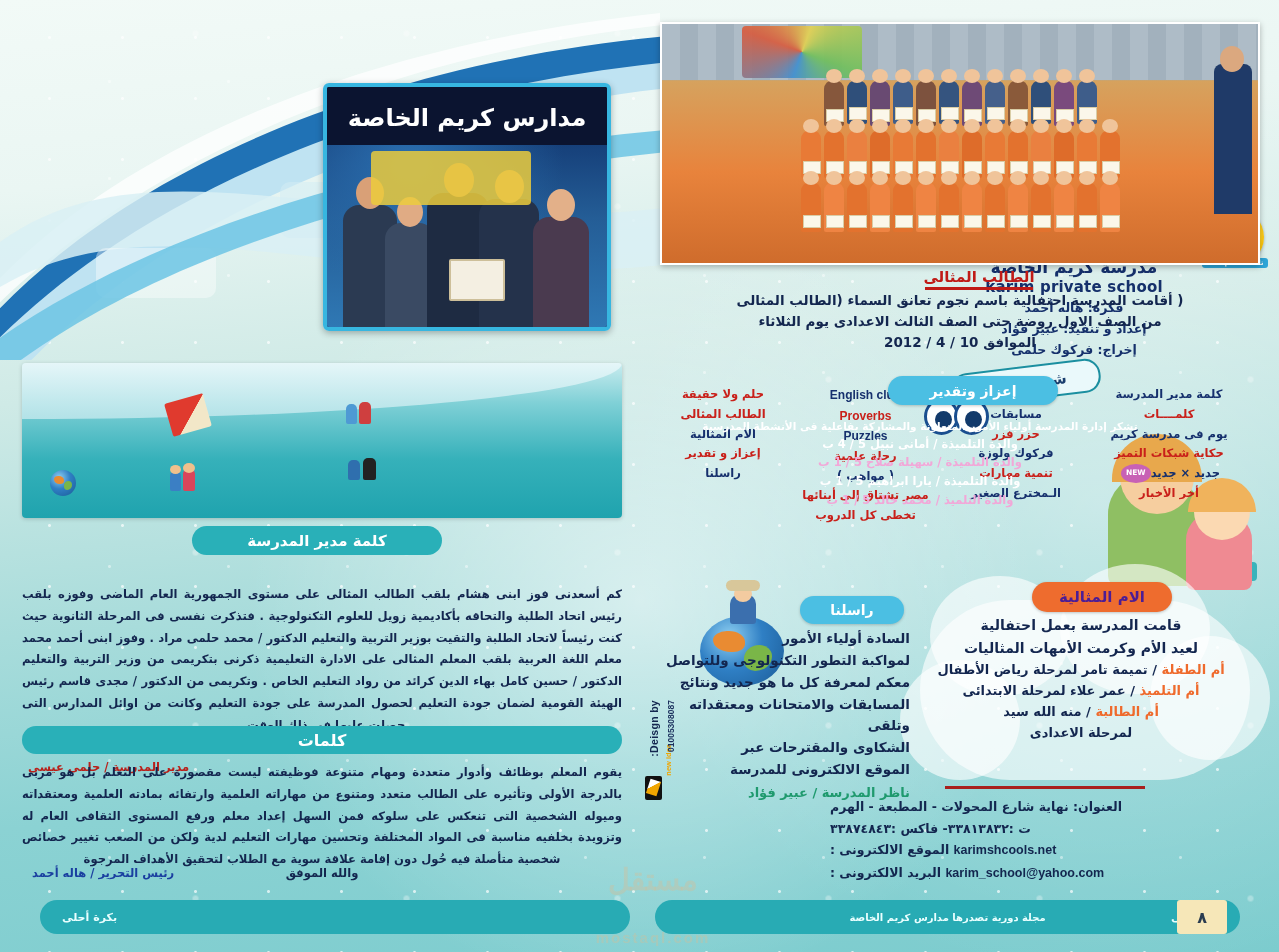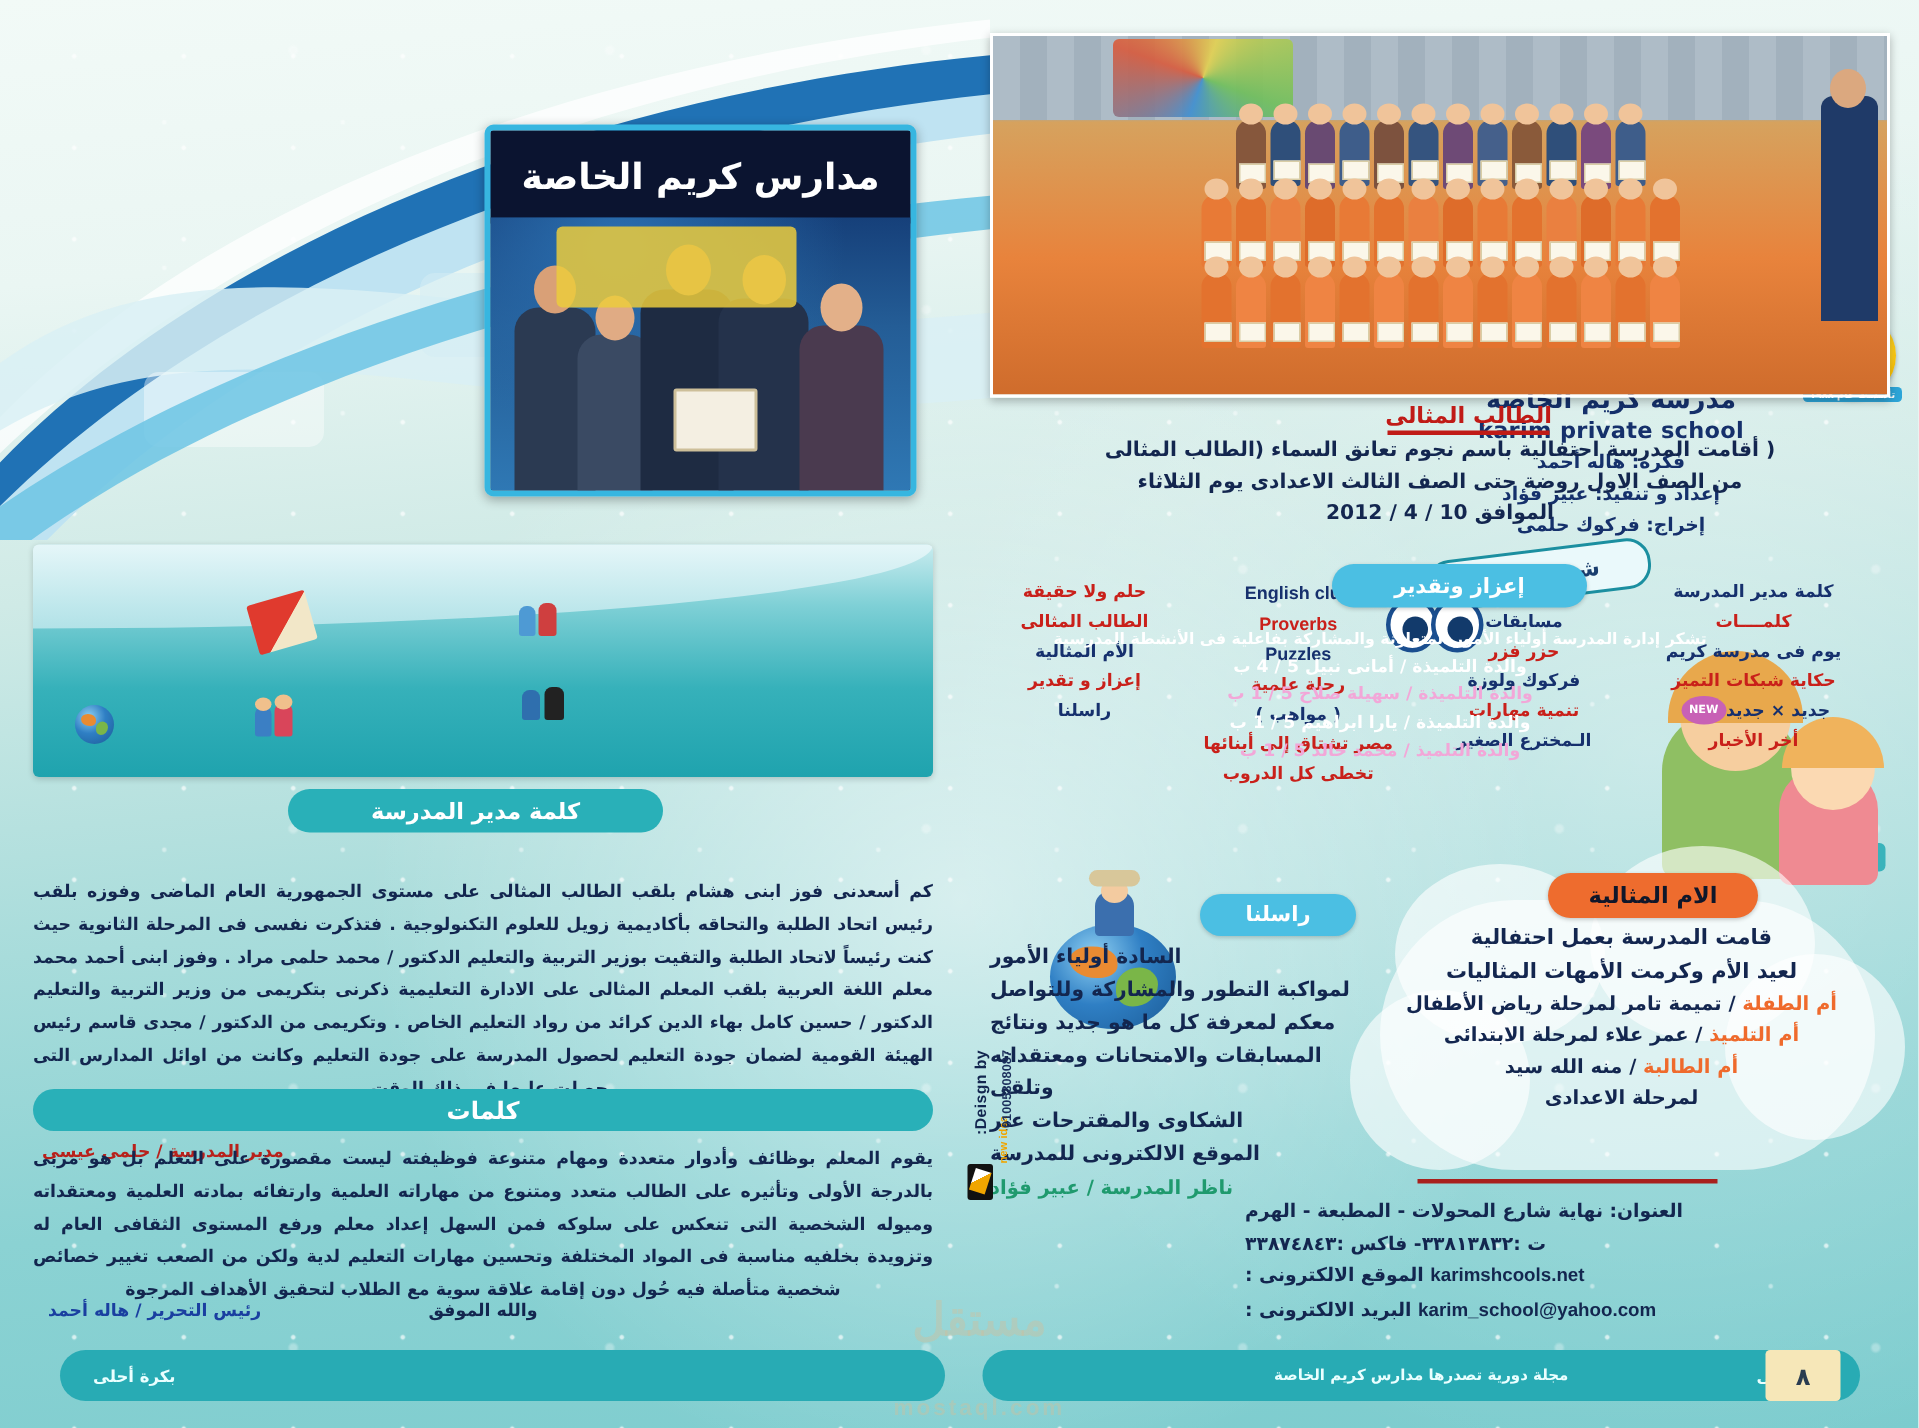--- a/index.html
+++ b/index.html
@@ -154,21 +154,21 @@
     display:flex; align-items:center; justify-content:center;
     font-size:14px; font-weight:bold; direction:rtl; z-index:5;
     box-shadow:0 1px 3px rgba(0,0,0,.2);
   }
   .cloud-box { position:absolute; }
   .cloud-text { position:absolute; direction:rtl; text-align:center; z-index:6; }
   .cloud-text .lead { font-size:10.5px; font-weight:bold; color:#fff; line-height:1.6; }
   .cloud-text .nm { font-size:11.5px; font-weight:bold; line-height:1.62; } .nm-p { color:#f2a7d8; } .nm-w { color:#ffffff; }
 
   .mom-badge {
-    position:absolute; background:#ee6c2e; color:#0f172a; border-radius:20px;
+    position:absolute; background:#ee6c2e; color:#4c1d95; border-radius:20px;
     display:flex; align-items:center; justify-content:center;
     font-size:15px; font-weight:bold; direction:rtl; z-index:6;
     box-shadow:0 1px 3px rgba(0,0,0,.22);
   }
   .whitecloud { position:absolute; background:rgba(255,255,255,.62); border-radius:50%; }
   .mom-text { position:absolute; direction:rtl; text-align:center; z-index:7; }
   .mom-text .l1 { font-size:14px; font-weight:bold; color:#13264f; line-height:1.62; }
   .mom-text .l2 { font-size:13px; font-weight:bold; color:#13264f; line-height:1.62; }
   .mom-text .l2 b { color:#ef6a2c; }
 
@@ -462,23 +462,23 @@
     <div class="l2">لمرحلة الاعدادى</div>
   </div>
 
   <div class="illus" style="left:700px;top:590px;width:92px;height:96px;">
     <div class="globe" style="left:0;top:26px;width:84px;height:70px;"></div>
     <div style="position:absolute;left:30px;top:4px;width:26px;height:30px;background:#3b6fae;border-radius:10px 10px 3px 3px;"></div>
     <div style="position:absolute;left:34px;top:-4px;width:18px;height:16px;border-radius:50%;background:#f3cba0;"></div>
     <div style="position:absolute;left:26px;top:-10px;width:34px;height:11px;border-radius:6px;background:#d8c79a;"></div>
   </div>
   <div class="cloud-badge" style="left:800px; top:596px; width:104px; height:28px; font-size:14px;">راسلنا</div>
-  <div style="position:absolute;left:660px;top:628px;width:250px;direction:rtl;text-align:left;">
+  <div style="position:absolute;left:660px;top:628px;width:250px;direction:rtl;text-align:right;">
     <div style="font-size:13.5px;font-weight:bold;color:#13264f;line-height:1.62;">السادة أولياء الأمور</div>
-    <div style="font-size:13.5px;font-weight:bold;color:#13264f;line-height:1.62;">لمواكبة التطور والمشاركة وللتواصل</div>
+    <div style="font-size:13.5px;font-weight:bold;color:#13264f;line-height:1.62;">لمواكبة التطور التكنولوجى وللتواصل</div>
     <div style="font-size:13.5px;font-weight:bold;color:#13264f;line-height:1.62;">معكم لمعرفة كل ما هو جديد ونتائج</div>
     <div style="font-size:13.5px;font-weight:bold;color:#13264f;line-height:1.62;">المسابقات والامتحانات ومعتقداته وتلقى</div>
     <div style="font-size:13.5px;font-weight:bold;color:#13264f;line-height:1.62;">الشكاوى والمقترحات عبر</div>
     <div style="font-size:13.5px;font-weight:bold;color:#13264f;line-height:1.62;">الموقع الالكترونى للمدرسة</div>
     <div style="font-size:13px;font-weight:bold;color:#1f9a6e;margin-top:4px;">ناظر المدرسة / عبير فؤاد</div>
   </div>
 
   <div class="contact-box" style="left:830px; top:786px; width:430px;">
     <div class="rule"></div>
     <div class="ln">العنوان: نهاية شارع المحولات - المطبعة - الهرم</div>

